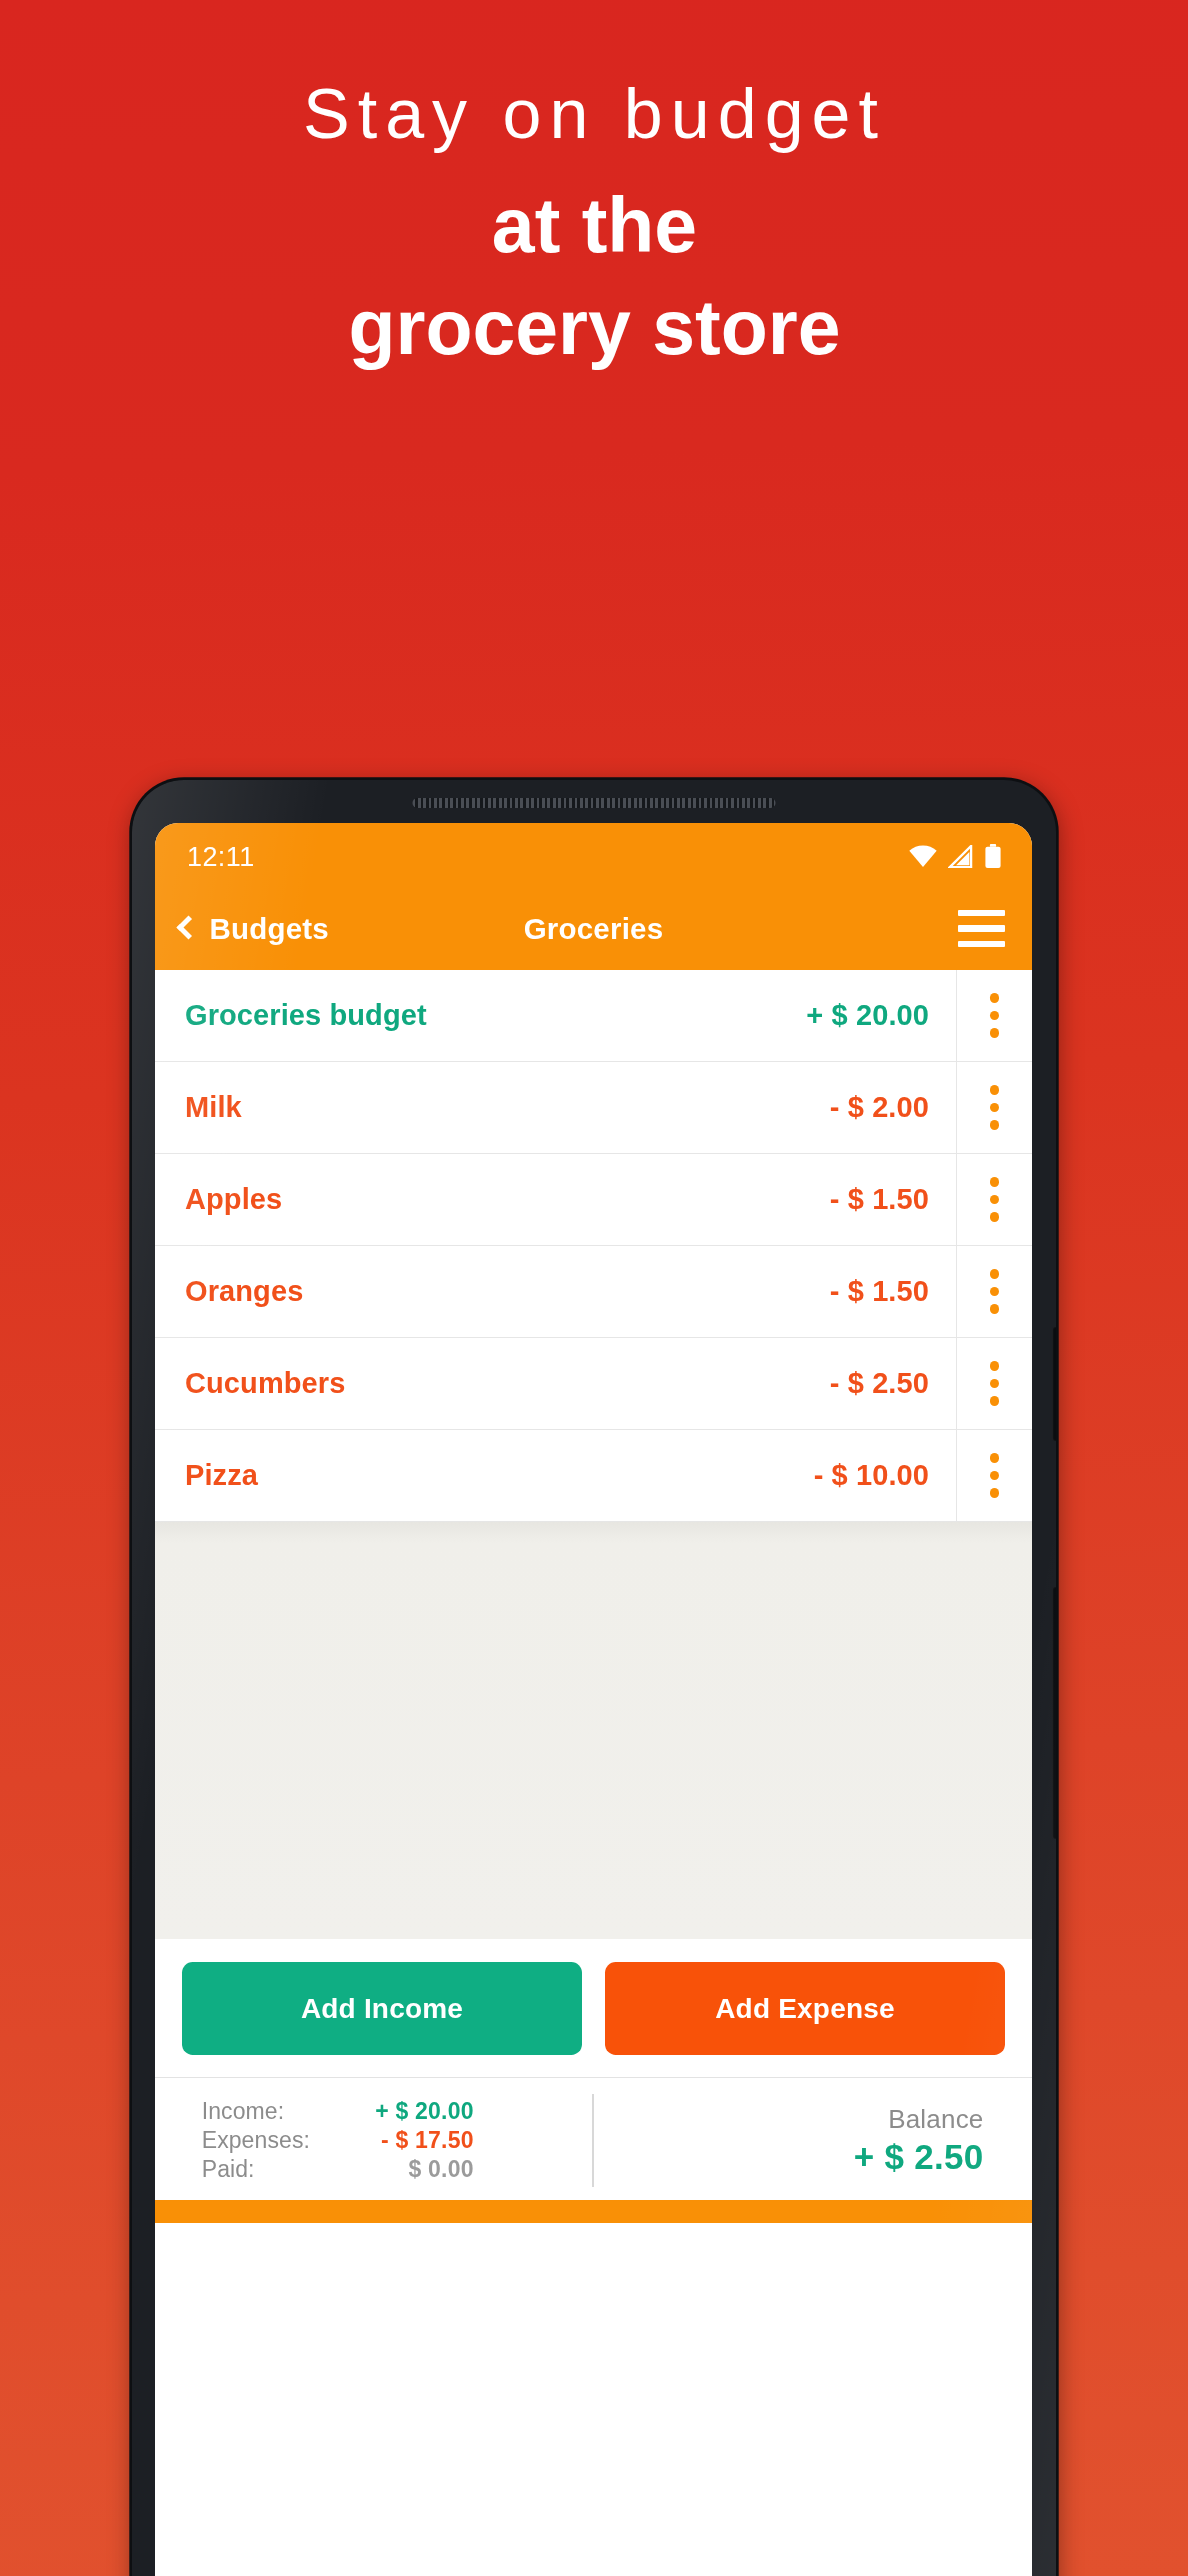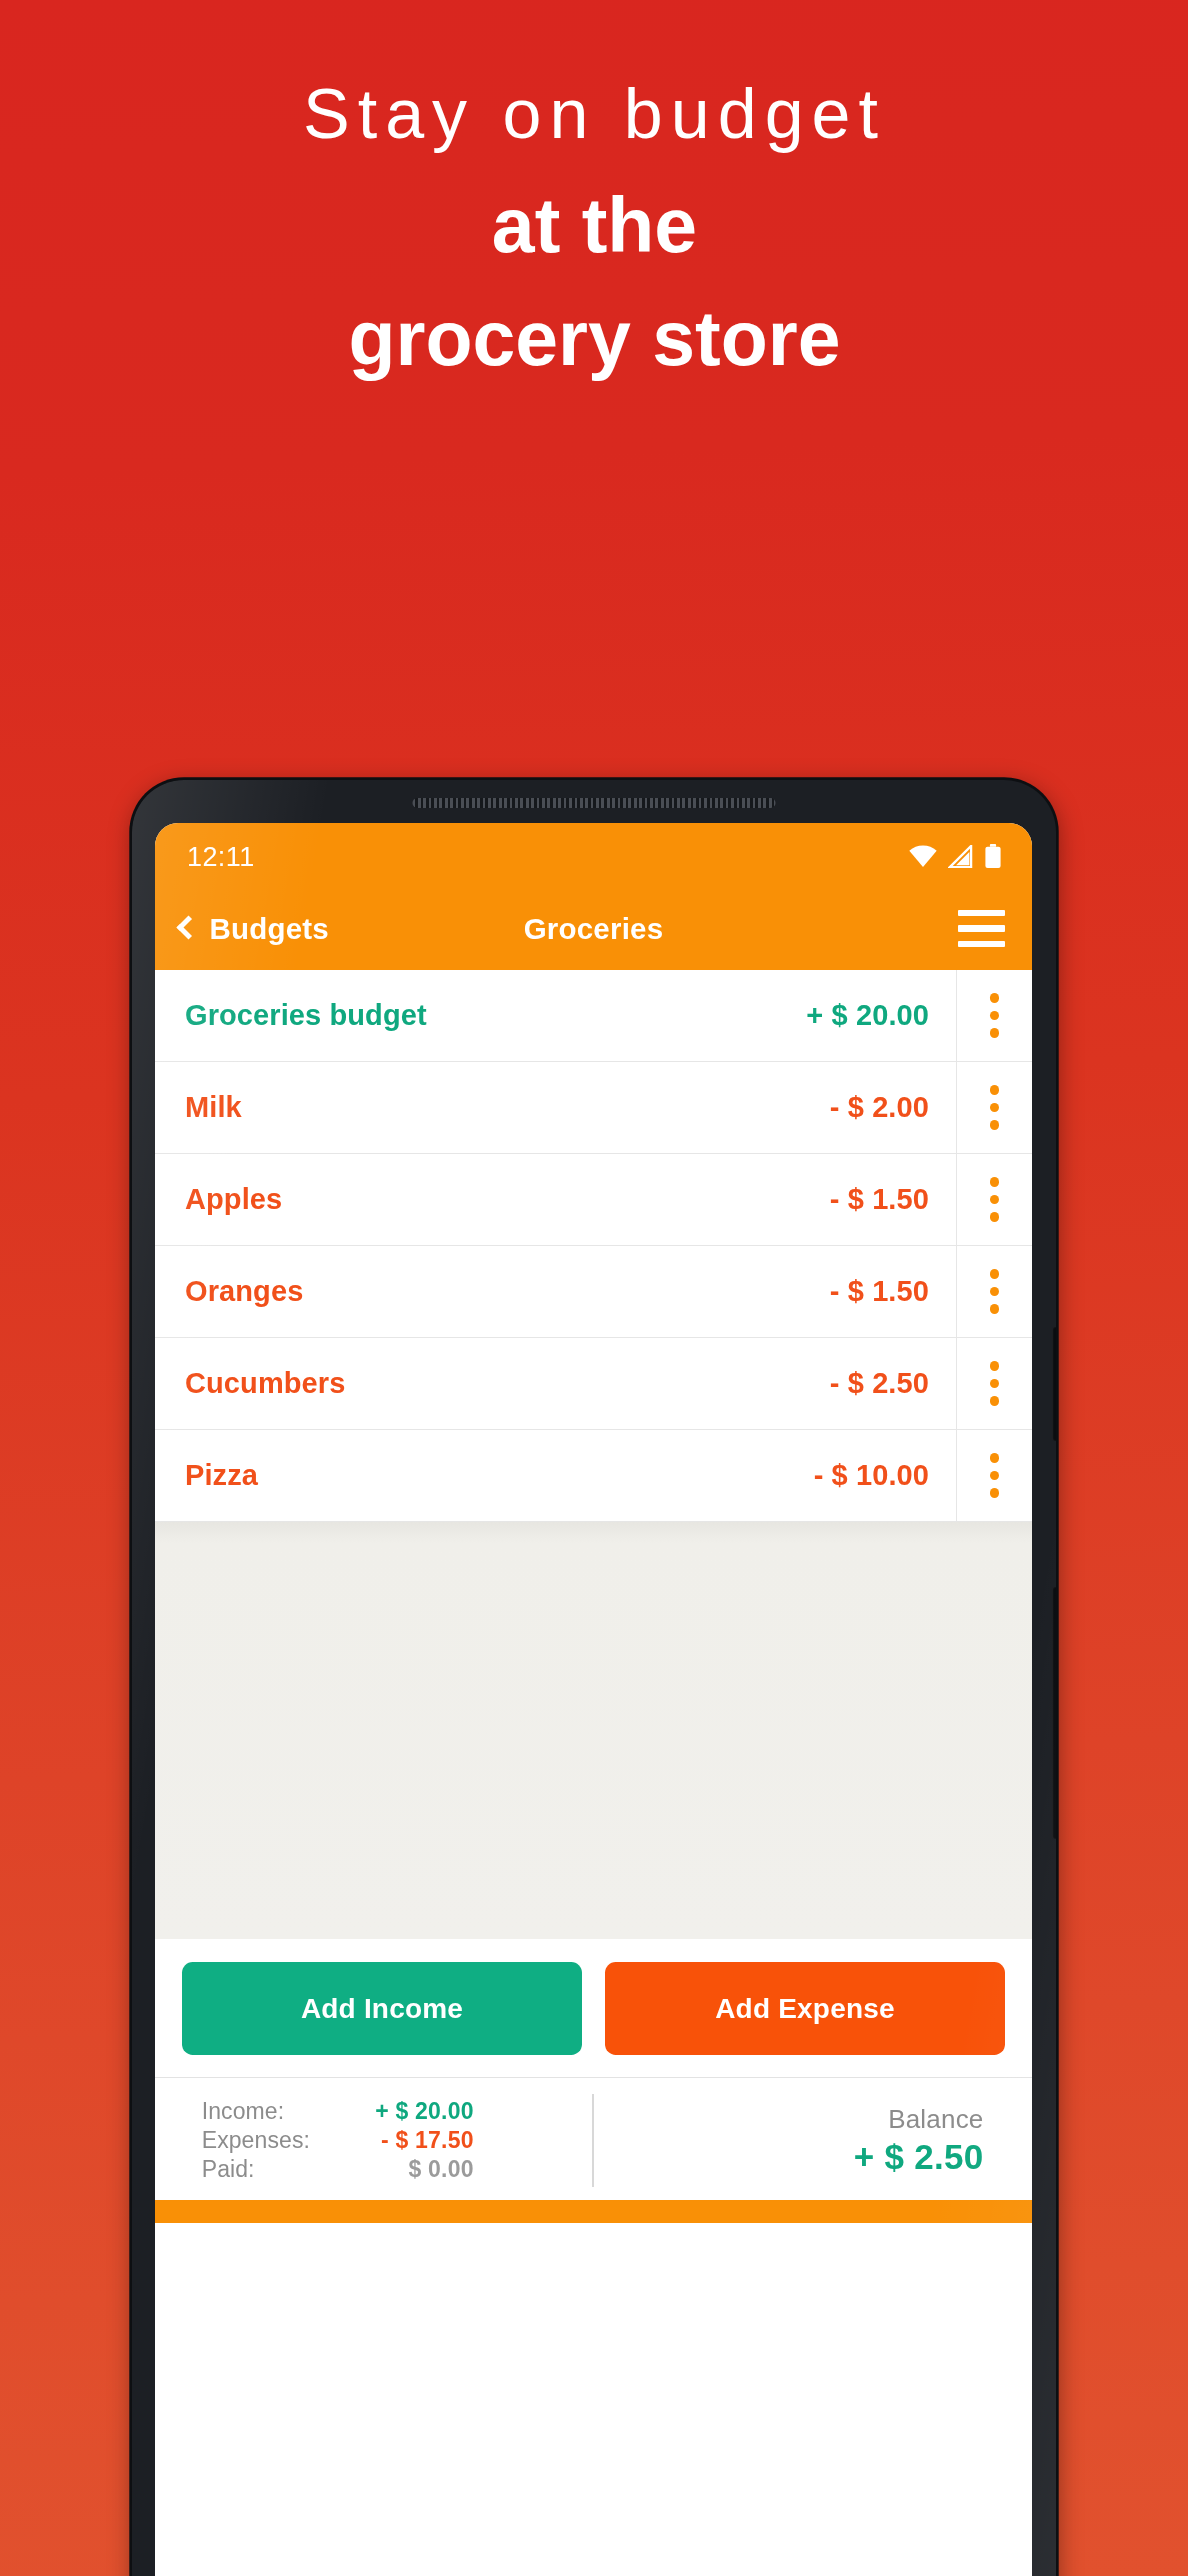--- a/index.html
+++ b/index.html
@@ -33,21 +33,21 @@
     line-height: 89px;
     white-space: nowrap;
   }
   .headline-line2,
   .headline-line3 {
     font-weight: bold;
     line-height: 100px;
     white-space: nowrap;
   }
   .headline-line2 { font-size: 77px; margin-top: 16px; letter-spacing: 0px; }
-  .headline-line3 { font-size: 77px; margin-top: 13px; letter-spacing: 0px; }
+  .headline-line3 { font-size: 77px; margin-top: 2px; letter-spacing: 0px; }
 
   
   .phone {
     position: absolute;
     left: 132px;
     top: 780px;
     width: 924px;
     height: 1843px;
     background: #1c1f24;
     border-radius: 52px 52px 23px 23px;

